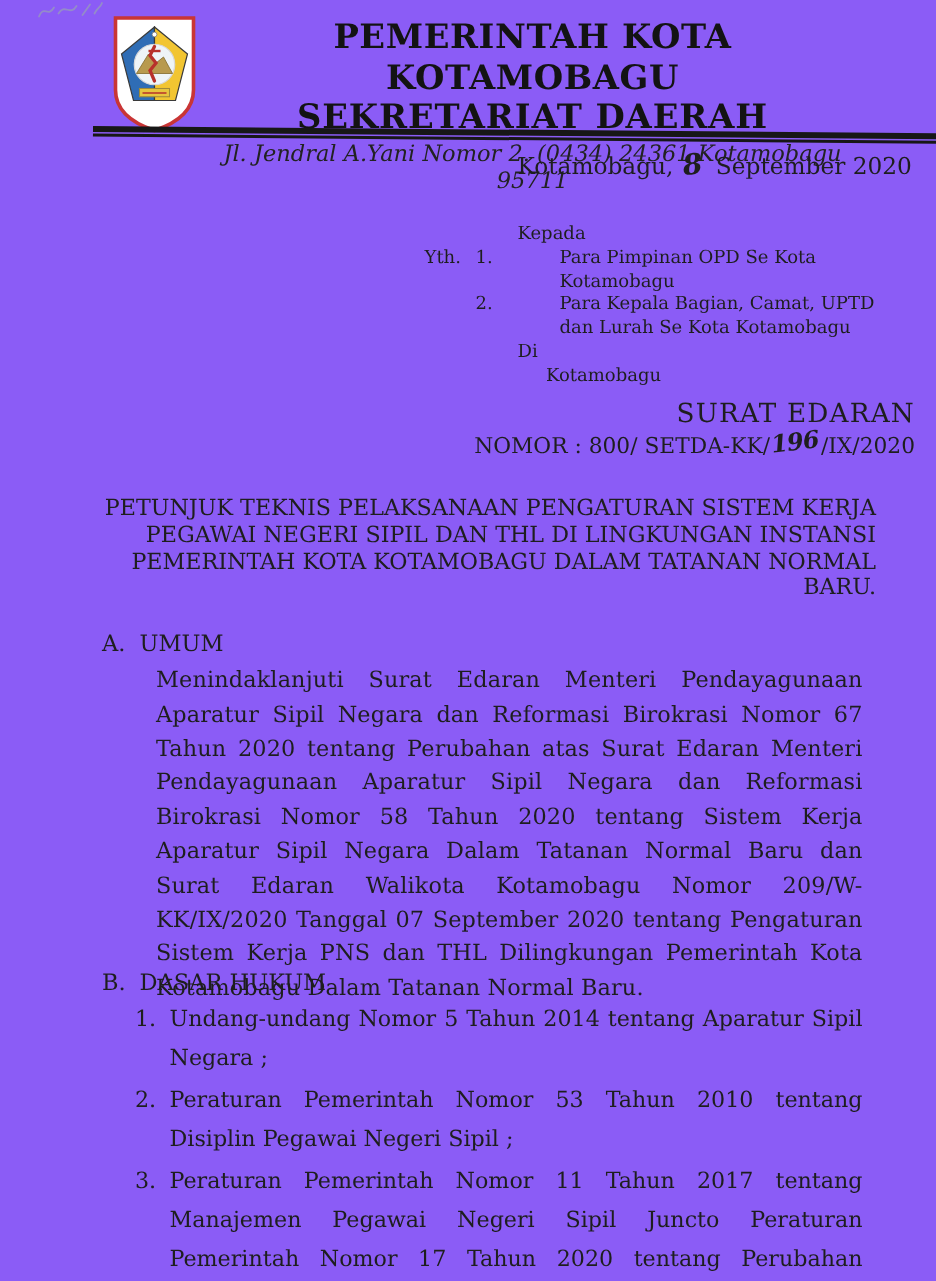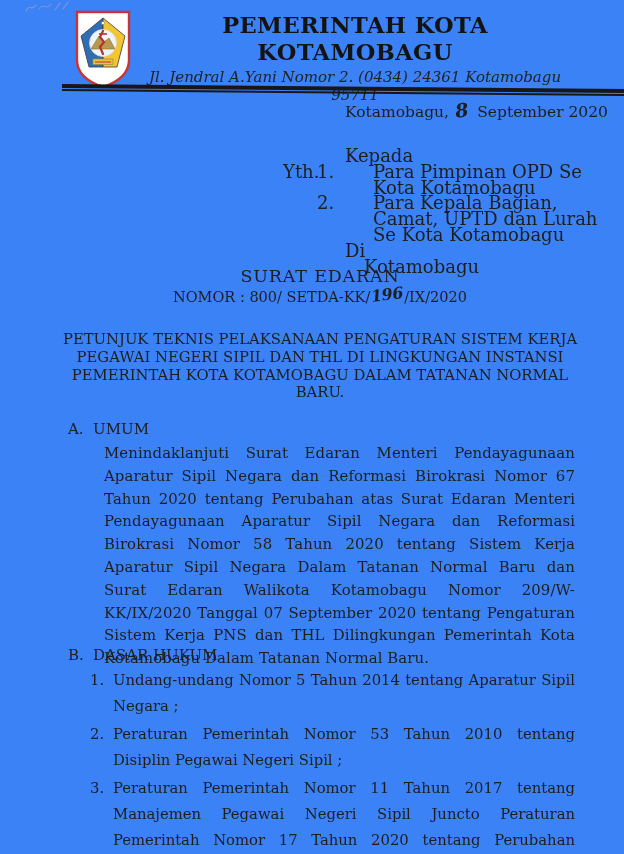--- a/index.html
+++ b/index.html
@@ -1,18 +1,18 @@
 <!DOCTYPE html>
 <html><head>
 <meta charset="utf-8">
 <style>
   html,body { margin:0; padding:0; background:#ffffff; }
   .page {
     position:relative; width:624px; height:854px;
-    background:#3b82f6; overflow:hidden;
+    background:#8b5cf6; overflow:hidden;
     font-family:"DejaVu Serif","Liberation Serif",serif;
     color:#1e1e1e;
   }
 
   
   .scribble { position:absolute; left:24px; top:0; width:46px; height:14px; opacity:.7; }
 
   
   .logo { position:absolute; left:72px; top:10px; width:62px; height:80px; }
   .letterhead-text { position:absolute; left:130px; top:12px; width:450px; text-align:center; color:#131313; }
@@ -23,31 +23,31 @@
   .rule { position:absolute; left:62px; right:-2px; top:84px; transform:rotate(.5deg); transform-origin:left center; }
   .rule-thick { height:3.5px; background:#171717; }
   .rule-thin { height:1.5px; background:#171717; margin-top:1.5px; }
 
   
   .dateline { position:absolute; left:345px; top:99px; font-size:15.5px; white-space:nowrap; }
   .hand { font-style:italic; display:inline-block; transform:rotate(-7deg); font-family:"DejaVu Serif",serif; }
   .hand-day { font-size:19px; margin:0 9px 0 6px; font-weight:600; }
 
   
-  .recipient { position:absolute; left:283px; top:148px; font-size:18px; line-height:15.8px; }
+  .recipient { position:absolute; left:283px; top:148px; font-size:12px; line-height:15.8px; }
   .kepada { margin-left:62px; }
   .r-row { display:flex; }
   .col-yth { width:34px; flex:none; }
   .col-num { width:28px; flex:none; }
   .col-txt { width:226px;margin-left:28px; }
   .di { margin-left:62px; }
   .di-city { margin-left:81px; }
 
   
-  .docheading { position:absolute; left:30px; top:266px; width:580px; text-align:center; }
+  .docheading { position:absolute; left:30px; top:266px; width:580px; text-align:right; }
   .doc-type { font-size:17.5px; letter-spacing:.8px; }
   .doc-number { font-size:14.5px; margin-top:1px; }
   .hand-number { font-size:16px; font-weight:bold; letter-spacing:-.5px; position:relative; top:-2px; margin:0 1px; }
   .tentang { font-size:15px; margin-top:13px; letter-spacing:.5px; }
   .subject { font-size:14.8px; line-height:17.8px; margin-top:24px; padding:0 26px; }
 
   
   .section-a { position:absolute; left:68px; right:49px; top:420px; }
   .section-b { position:absolute; left:68px; right:49px; top:646px; }
   .sec-head { display:flex; font-size:15px; line-height:19px; }
@@ -75,20 +75,21 @@
     <path d="M19 39 L27 26 L32 32 L37 28 L43 39 Z" fill="#b89a4e" stroke="#8a7435" stroke-width="0.6"></path>
     <path d="M31 21 l-3 6 l4 5 l-4 5 l3 7" fill="none" stroke="#b8312b" stroke-width="2.2" stroke-linecap="round"></path>
     <line x1="27" y1="24" x2="35" y2="24" stroke="#b8312b" stroke-width="1.6"></line>
     <circle cx="31" cy="13" r="1.6" fill="#ffffff" stroke="#777" stroke-width="0.5"></circle>
     <rect x="21" y="49" width="20" height="5.5" fill="#e8c53e" stroke="#a08a3a" stroke-width="0.7"></rect>
     <line x1="23" y1="52" x2="39" y2="52" stroke="#b8312b" stroke-width="1"></line>
   </svg>
 
   <div class="letterhead-text">
     <div class="org1">PEMERINTAH KOTA KOTAMOBAGU</div>
+    <div class="org2">SEKRETARIAT DAERAH</div>
     <div class="address">Jl. Jendral A.Yani Nomor 2. (0434) 24361 Kotamobagu 95711</div>
   </div>
 
   <div class="rule">
     <div class="rule-thick"></div>
     <div class="rule-thin"></div>
   </div>
 
   <div class="dateline">
     <span>Kotamobagu,</span><span class="hand hand-day">8</span><span>September 2020</span>

